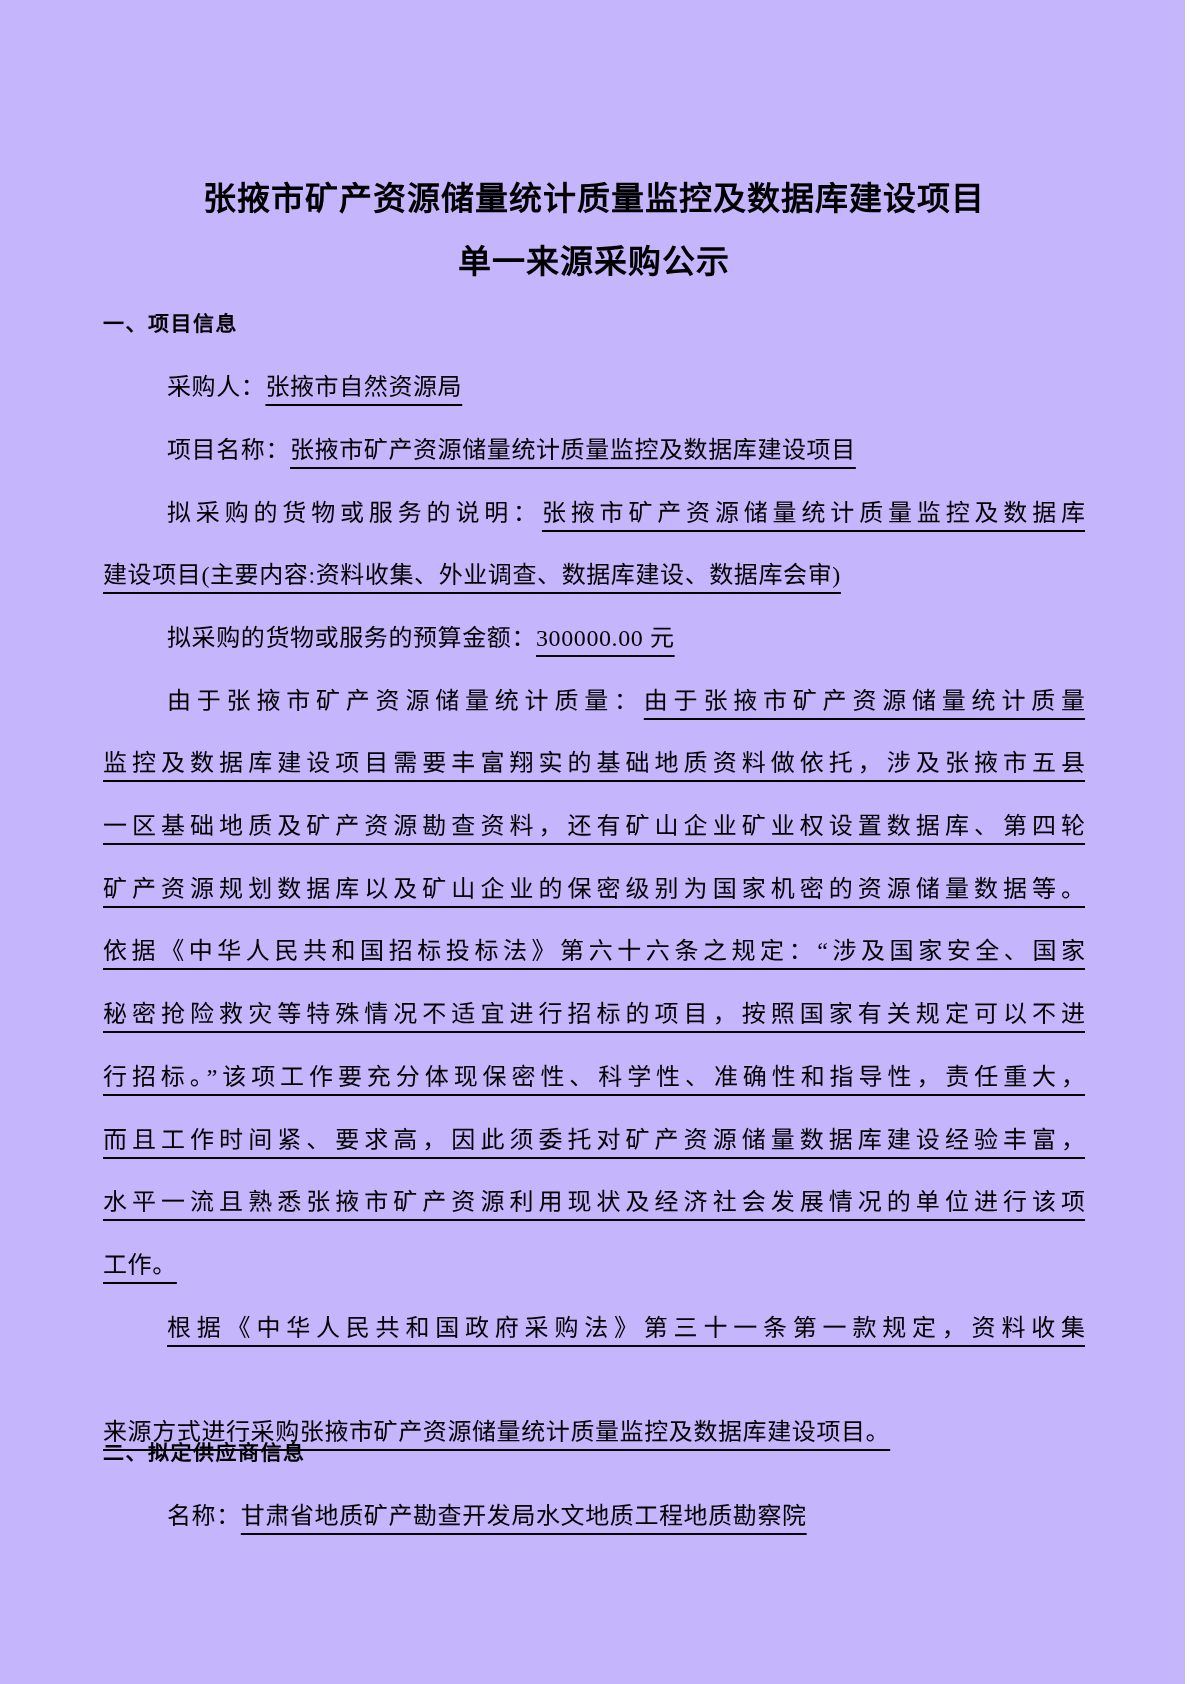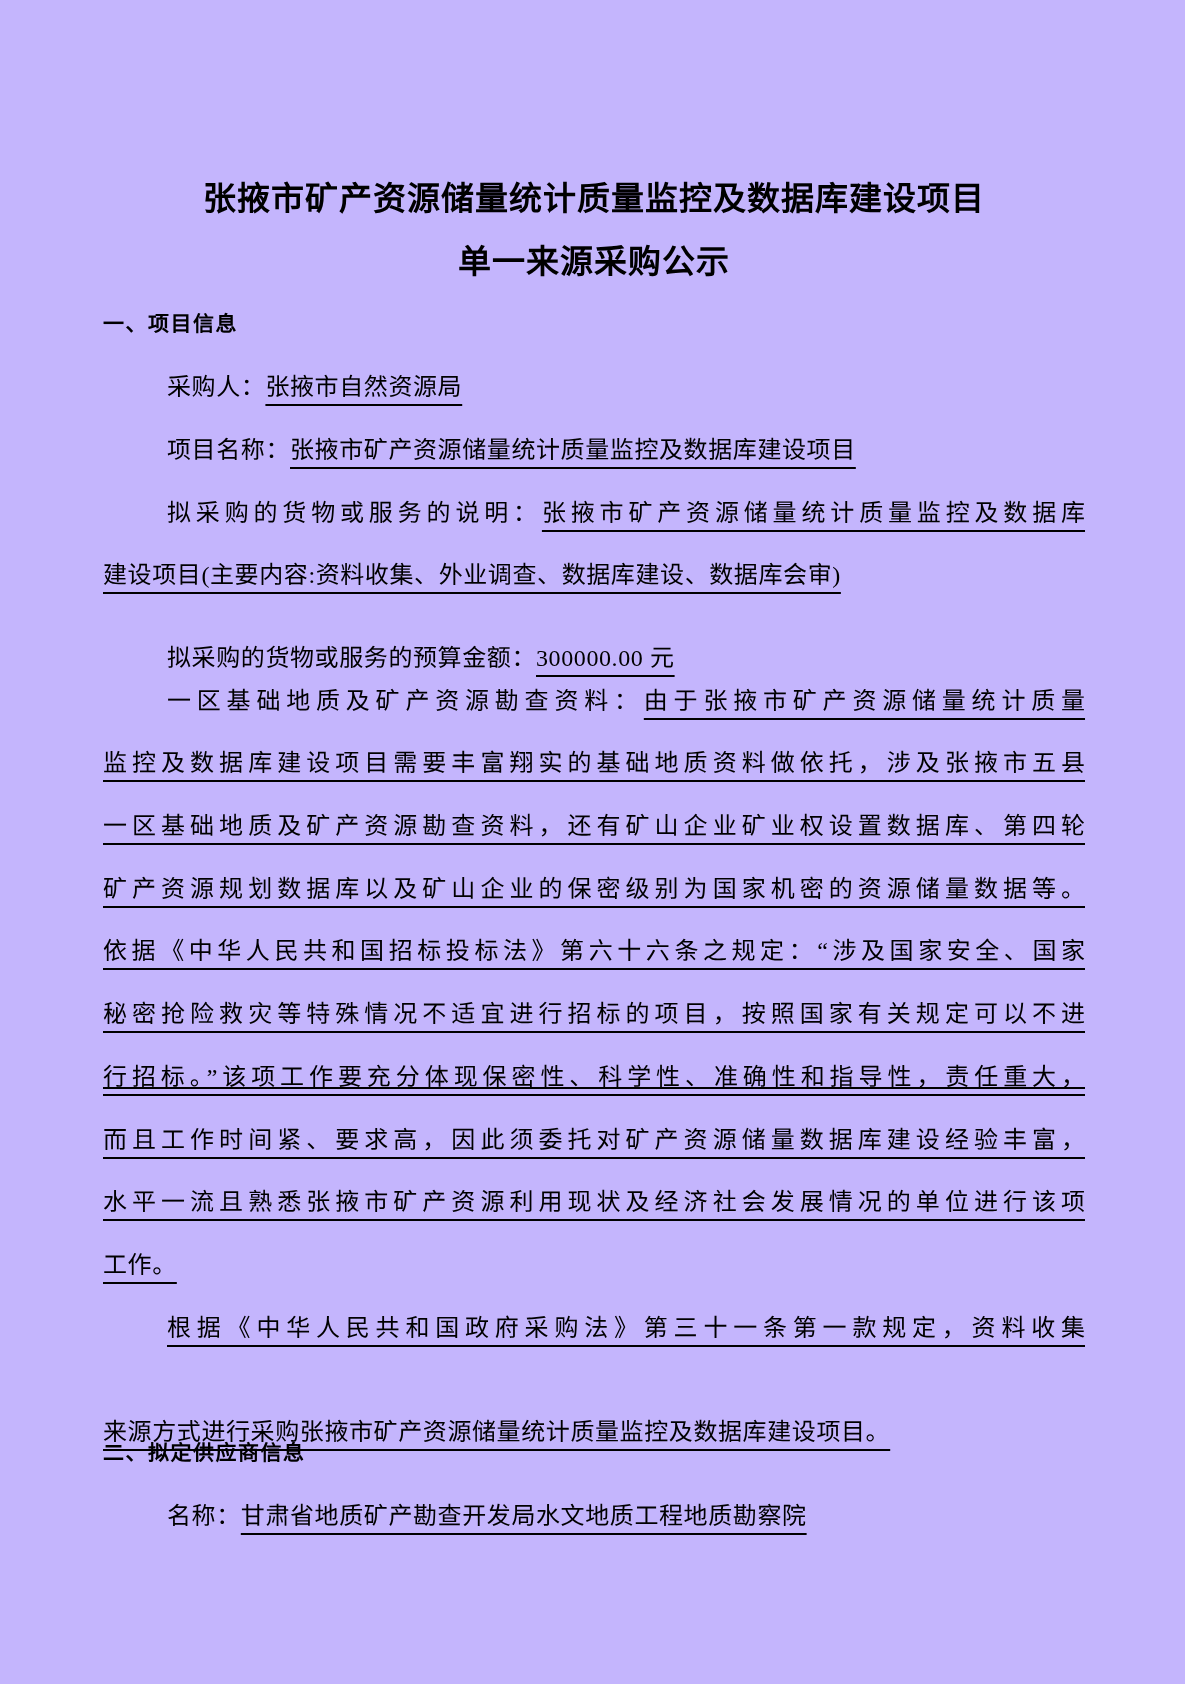--- a/index.html
+++ b/index.html
@@ -64,28 +64,28 @@
 
 <div class="page">
   <div>
       <div class="line title" style="top: 176px;"><span class="plain">张掖市矿产资源储量统计质量监控及数据库建设项目</span></div>
       <div class="line title" style="top: 238.7px;"><span class="plain">单一来源采购公示</span></div>
       <div class="line heading" style="top: 301.4px;"><span class="plain">一、项目信息</span></div>
       <div class="line body indent" style="top: 364.1px;"><span class="plain">采购人：</span><span class="u">张掖市自然资源局</span></div>
       <div class="line body indent" style="top: 426.8px;"><span class="plain">项目名称：</span><span class="u">张掖市矿产资源储量统计质量监控及数据库建设项目</span></div>
       <div class="line body indent fill" style="top: 489.5px;"><span class="plain">拟采购的货物或服务的说明：</span><span class="u">张掖市矿产资源储量统计质量监控及数据库</span></div>
       <div class="line body" style="top: 552.2px;"><span class="u">建设项目(主要内容:资料收集、外业调查、数据库建设、数据库会审)</span></div>
-      <div class="line body indent" style="top: 614.9px; margin-top: 20px;"><span class="plain">拟采购的货物或服务的预算金额：</span><span class="u">300000.00 元</span></div>
-      <div class="line body indent fill" style="top: 677.6px;"><span class="plain">一区基础地质及矿产资源勘查资料：</span><span class="u">由于张掖市矿产资源储量统计质量</span></div>
+      <div class="line body indent" style="top: 614.9px;"><span class="plain">拟采购的货物或服务的预算金额：</span><span class="u">300000.00 元</span></div>
+      <div class="line body indent fill" style="top: 677.6px;"><span class="plain">由于张掖市矿产资源储量统计质量：</span><span class="u">由于张掖市矿产资源储量统计质量</span></div>
       <div class="line body fill" style="top: 740.3px;"><span class="u">监控及数据库建设项目需要丰富翔实的基础地质资料做依托，涉及张掖市五县</span></div>
       <div class="line body fill" style="top: 803px;"><span class="u">一区基础地质及矿产资源勘查资料，还有矿山企业矿业权设置数据库、第四轮</span></div>
       <div class="line body fill" style="top: 865.7px;"><span class="u">矿产资源规划数据库以及矿山企业的保密级别为国家机密的资源储量数据等。</span></div>
       <div class="line body fill" style="top: 928.4px;"><span class="u">依据《中华人民共和国招标投标法》第六十六条之规定：“涉及国家安全、国家</span></div>
       <div class="line body fill" style="top: 991.1px;"><span class="u">秘密抢险救灾等特殊情况不适宜进行招标的项目，按照国家有关规定可以不进</span></div>
-      <div class="line body fill" style="top: 1053.8px; text-decoration: underline;"><span class="u">行招标。”该项工作要充分体现保密性、科学性、准确性和指导性，责任重大，</span></div>
+      <div class="line body fill" style="top: 1053.8px;"><span class="u">行招标。”该项工作要充分体现保密性、科学性、准确性和指导性，责任重大，</span></div>
       <div class="line body fill" style="top: 1116.5px;"><span class="u">而且工作时间紧、要求高，因此须委托对矿产资源储量数据库建设经验丰富，</span></div>
       <div class="line body fill" style="top: 1179.2px;"><span class="u">水平一流且熟悉张掖市矿产资源利用现状及经济社会发展情况的单位进行该项</span></div>
       <div class="line body" style="top: 1241.9px;"><span class="u">工作。</span></div>
       <div class="line body indent fill" style="top: 1304.6px;"><span class="u">根据《中华人民共和国政府采购法》第三十一条第一款规定，资料收集</span></div>
       <div class="line body" style="top: 1409px;"><span class="u">来源方式进行采购张掖市矿产资源储量统计质量监控及数据库建设项目。</span></div>
       <div class="line heading" style="top: 1430px;"><span class="plain">二、拟定供应商信息</span></div>
       <div class="line body indent" style="top: 1492.7px;"><span class="plain">名称：</span><span class="u">甘肃省地质矿产勘查开发局水文地质工程地质勘察院</span></div>
     </div>
 </div>
 

